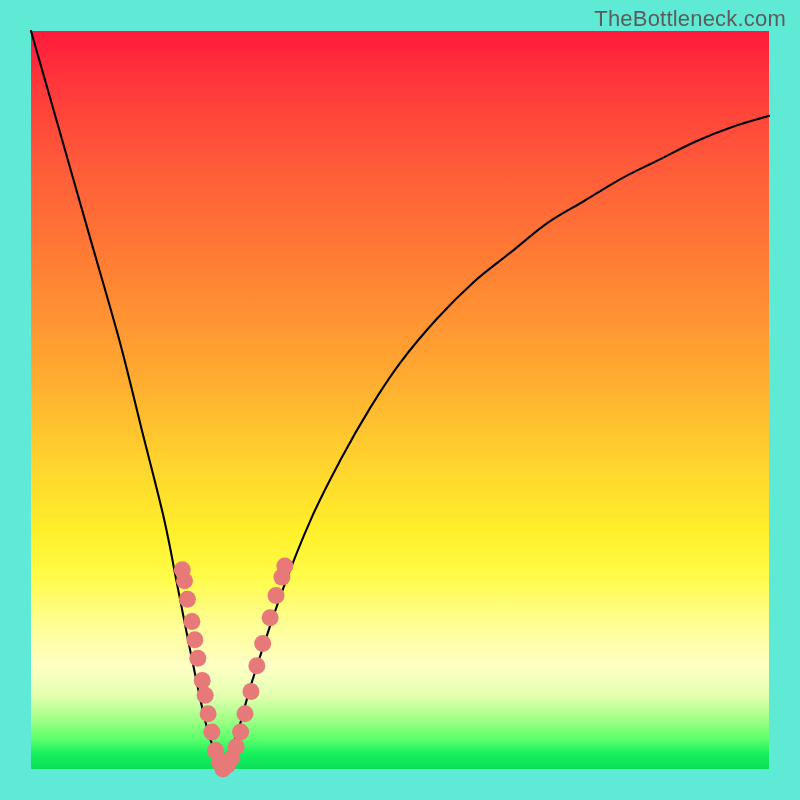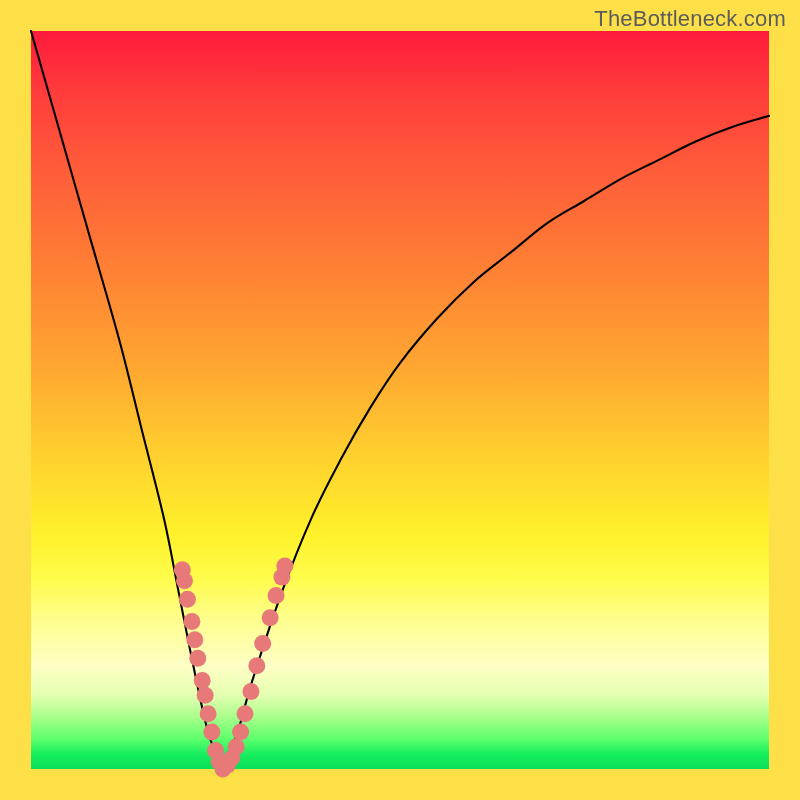--- a/index.html
+++ b/index.html
@@ -10,21 +10,21 @@
     overflow: hidden;
     background: #000;
     font-family: Arial, Helvetica, sans-serif;
   }
   .frame {
     position: absolute;
     left: 0;
     top: 0;
     width: 800px;
     height: 800px;
-    background: #fde047;
+    background: #5eead4;
   }
   .plot-area {
     position: absolute;
     left: 31px;
     top: 31px;
     width: 738px;
     height: 738px;
     
     background: linear-gradient(
       to bottom,

